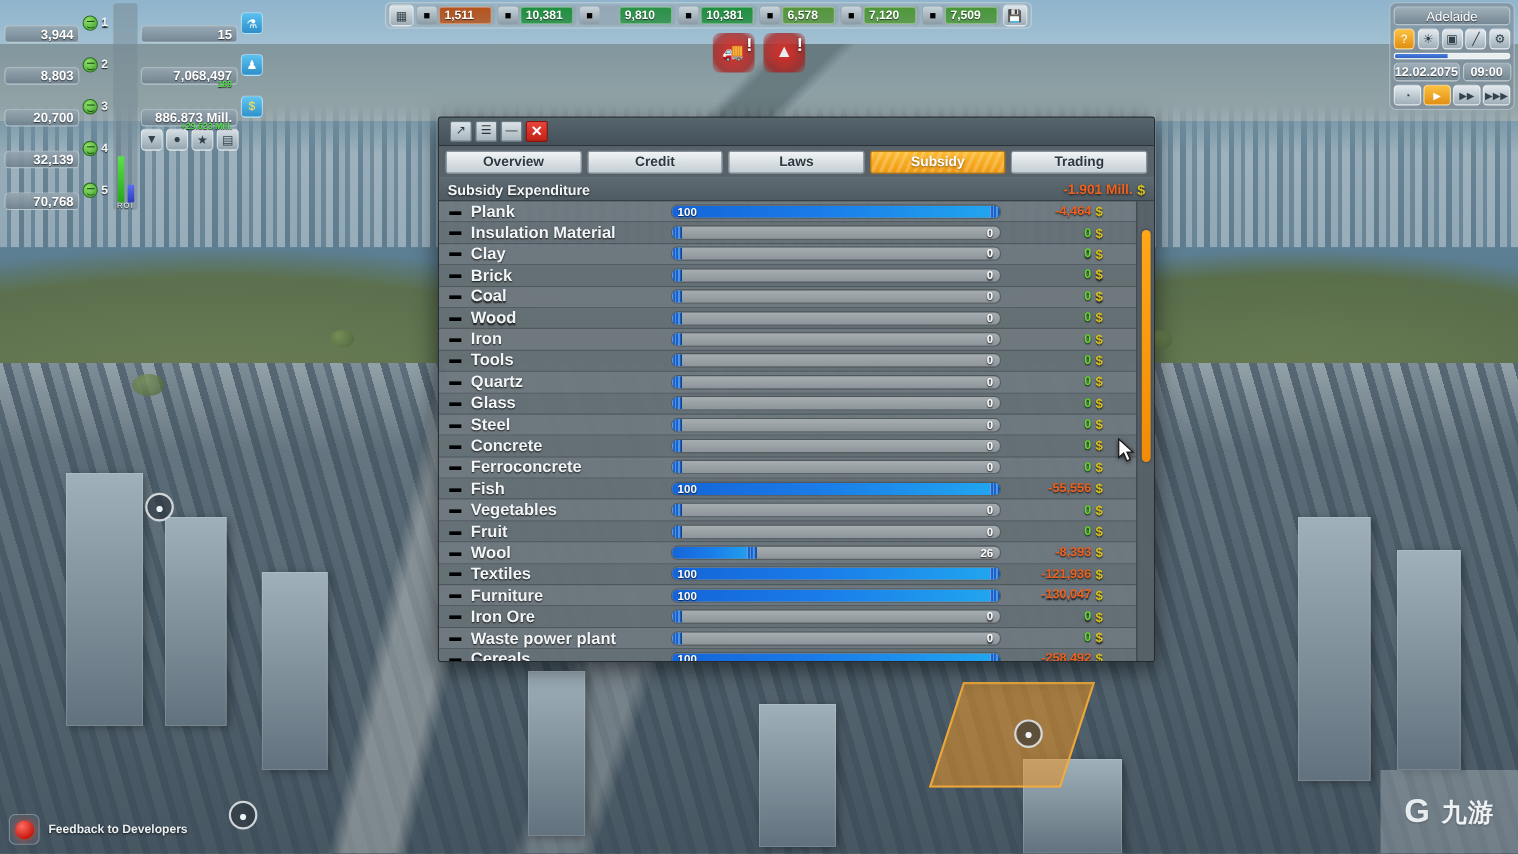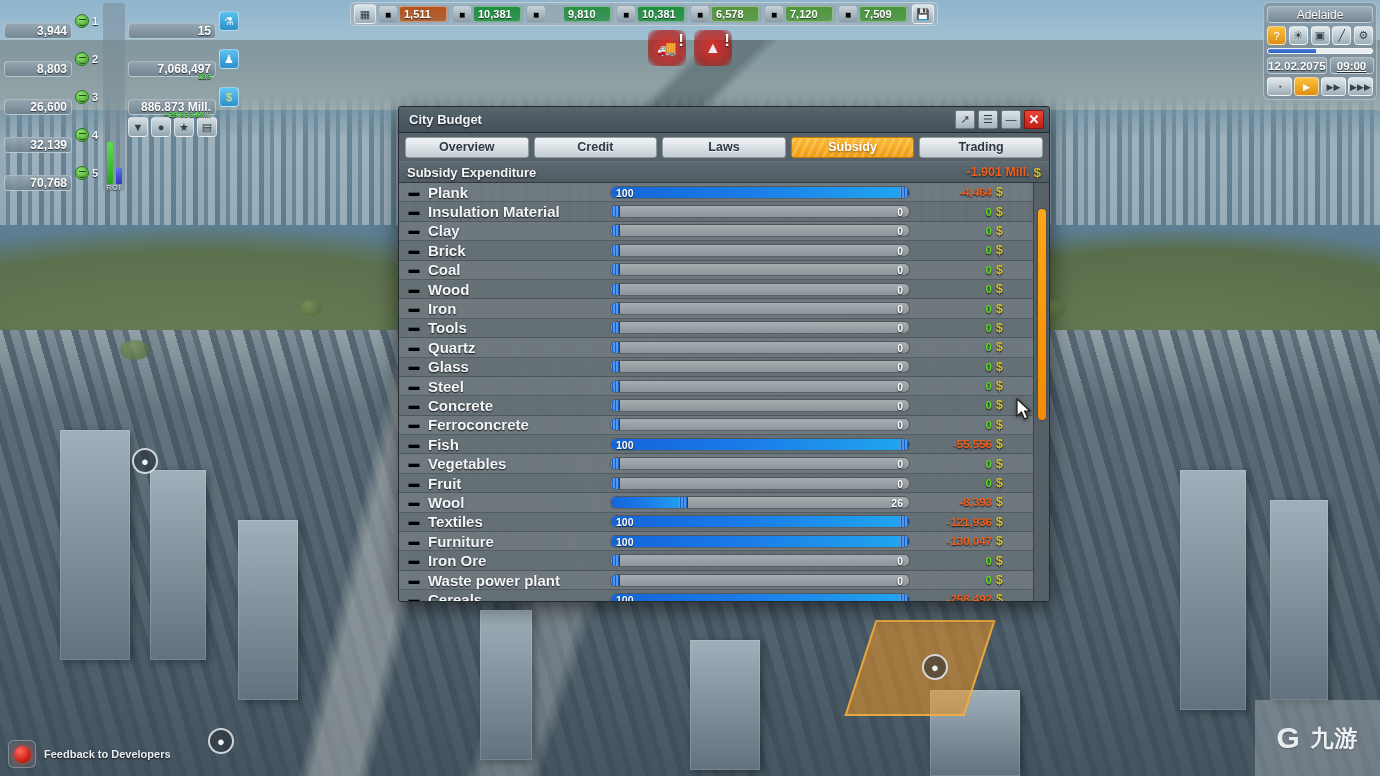--- a/index.html
+++ b/index.html
@@ -210,21 +210,21 @@
   .progress-fill { height:100%; background:linear-gradient(180deg,#4a80e0,#2f5fc0); }
   .dt-row { display:flex; gap:3px; }
   .dt-pill {
     flex:1; height:17px; border-radius:4px;
     background: linear-gradient(180deg, rgba(160,176,186,.95), rgba(116,134,146,.95));
     border:1px solid rgba(235,242,245,.5);
     color:#fff; font-size:11.5px; font-weight:bold;
     display:flex; align-items:center; justify-content:center;
     text-shadow:0 1px 1px rgba(0,0,0,.65);
   }
-  .dt-pill.time { flex:0 0 44px;text-decoration:underline; }
+  .dt-pill.time { flex:0 0 44px; }
 
   
   #feedback {
     position:absolute; left:8px; bottom:8px; z-index:20;
     display:flex; align-items:center; gap:8px;
   }
   .bug-btn {
     width:28px; height:28px; border-radius:6px;
     background: rgba(86,100,110,.6);
     border:1px solid rgba(220,230,235,.35);
@@ -430,21 +430,21 @@
         <div class="stat-pill">3,944</div>
         <div class="smiley"></div>
         <div class="rank-num">1</div>
       </div>
       <div class="stat-row">
         <div class="stat-pill">8,803</div>
         <div class="smiley"></div>
         <div class="rank-num">2</div>
       </div>
       <div class="stat-row">
-        <div class="stat-pill">26,600</div>
+        <div class="stat-pill">20,700</div>
         <div class="smiley"></div>
         <div class="rank-num">3</div>
       </div>
       <div class="stat-row">
         <div class="stat-pill">32,139</div>
         <div class="smiley"></div>
         <div class="rank-num">4</div>
       </div>
       <div class="stat-row">
         <div class="stat-pill">70,768</div>
@@ -561,21 +561,20 @@
 </div>
 
 <div id="watermark">
   <div class="wm-logo">G</div>
   <div class="wm-text">九游</div>
 </div>
 
 <div id="budget-window">
 
   <div class="titlebar">
-    <div class="win-title">City Budget</div>
     <div class="win-btns" id="win-btns">
         <div class="win-btn">↗</div>
         <div class="win-btn">☰</div>
         <div class="win-btn">—</div>
         <div class="win-btn close">✕</div>
       </div>
   </div>
 
   <div class="tabs" id="tab-bar">
       <div class="tab">Overview</div>

